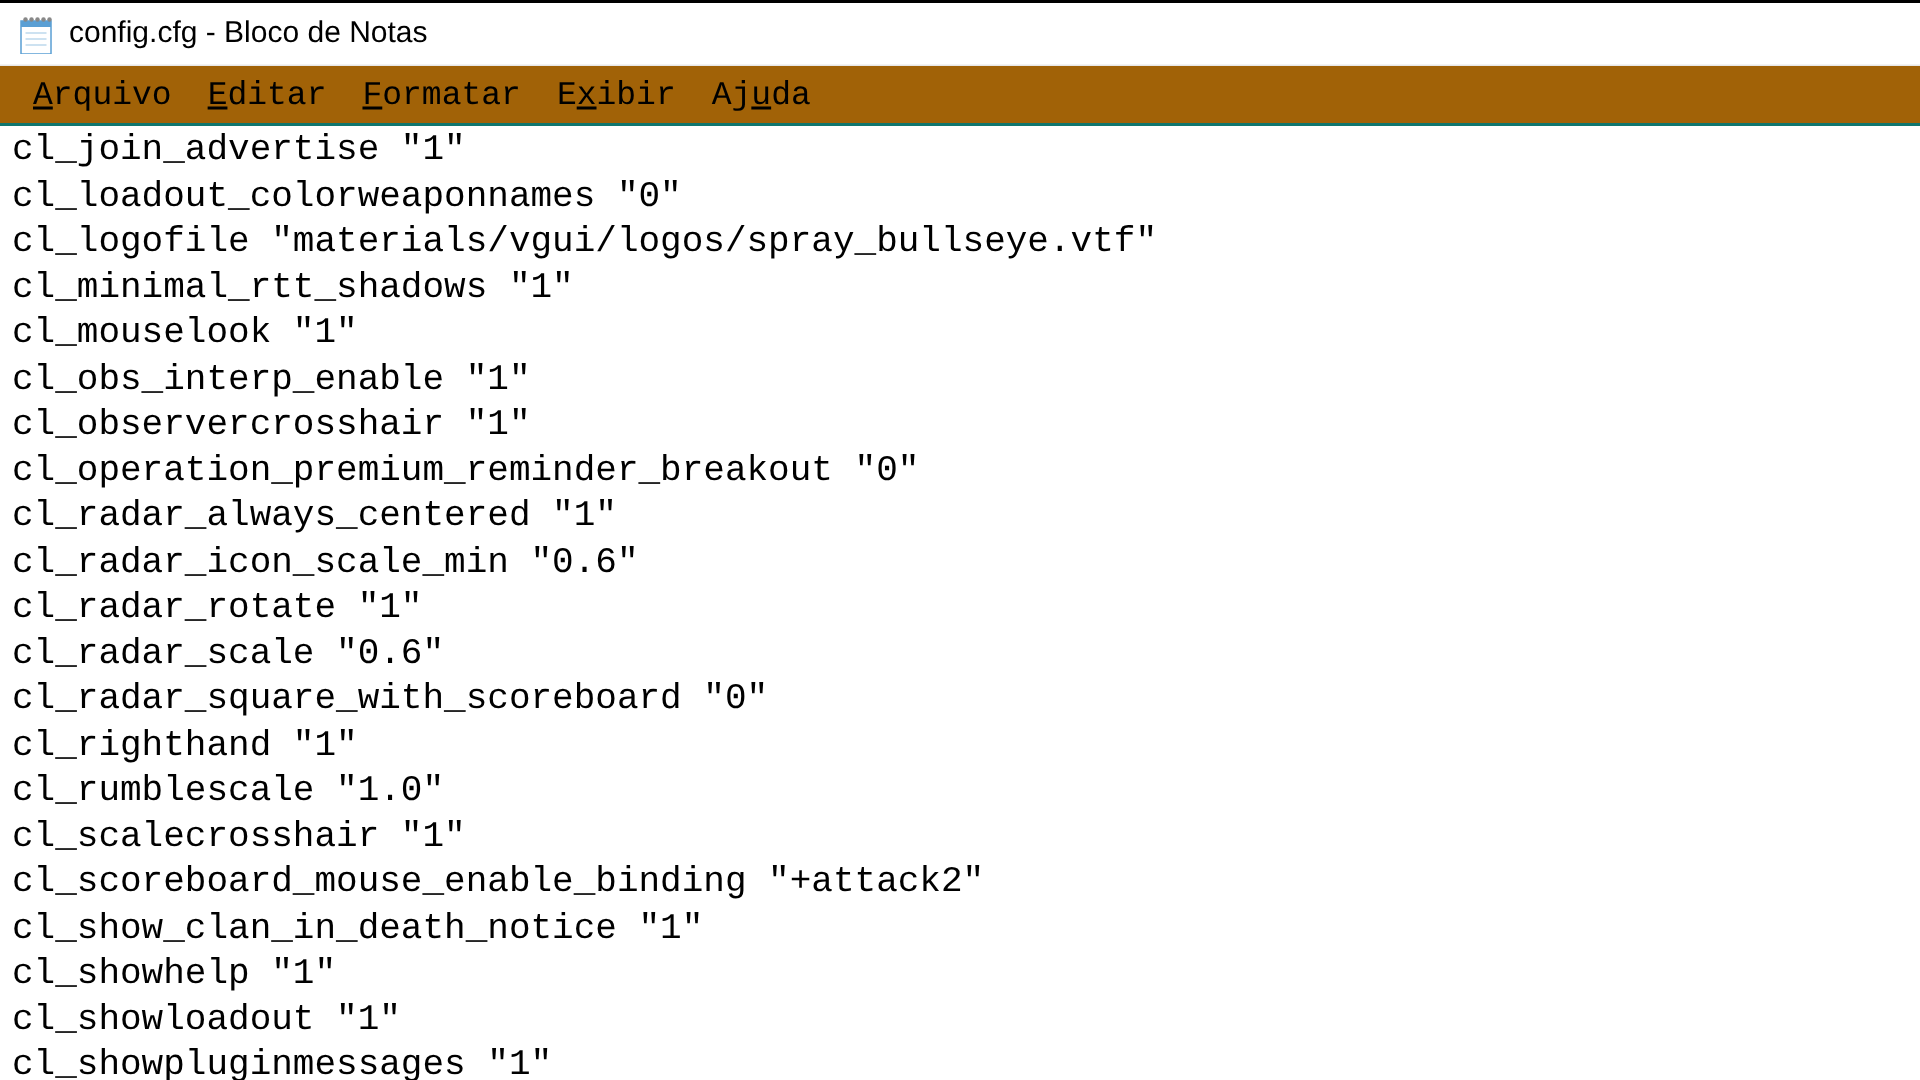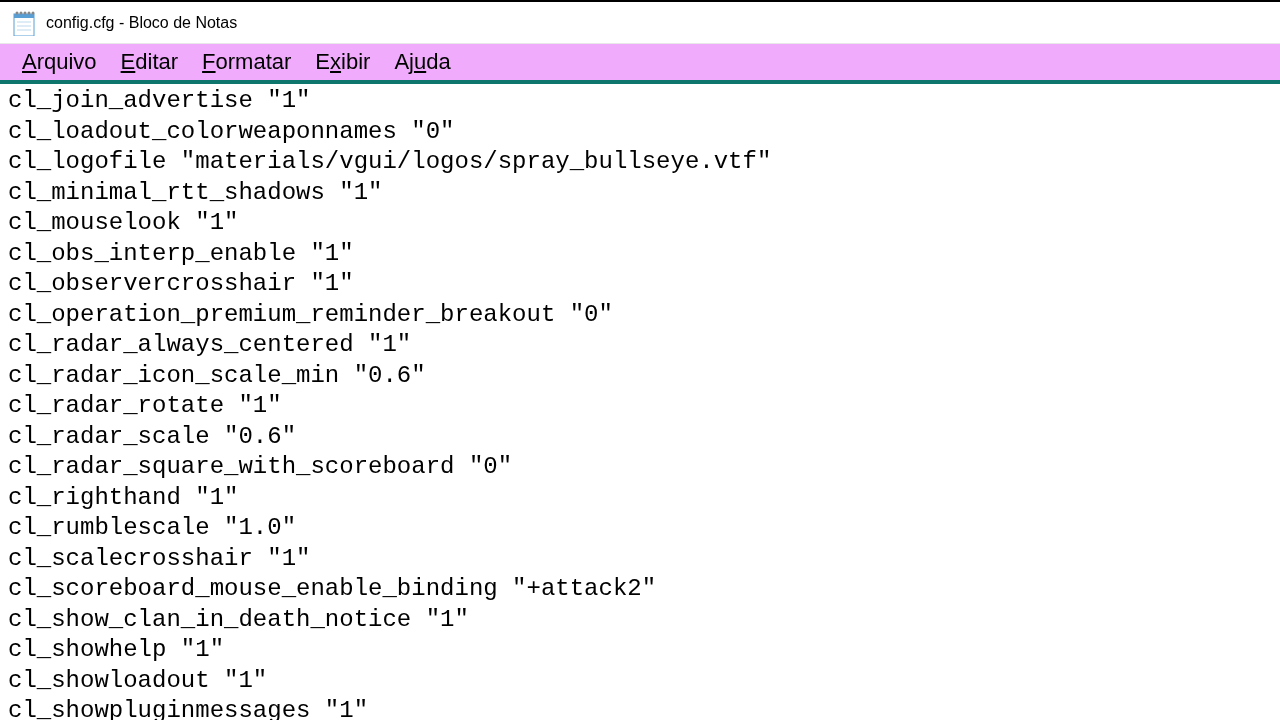--- a/index.html
+++ b/index.html
@@ -27,31 +27,32 @@
       width: 24px;
       height: 26px;
       margin-right: 10px;
       position: relative;
     }
     .notepad-icon svg {
       width: 100%;
       height: 100%;
     }
     .title-text {
-      font-size: 16px;
+      font-size: 20px;
       color: #000;
       font-weight: 400;
     }
     .menubar {
       height: 40px;
-      background: #f0abfc;
+      background: #a16207;
       display: flex;
       align-items: center;
       padding-left: 10px;
-      border-bottom: 4px solid #0f766e;
+      border-bottom: 2px solid #0f766e;
+      font-family: Liberation Mono, monospace;
     }
     .menu-item {
       font-size: 22px;
       color: #000;
       padding: 2px 12px;
       cursor: default;
       font-weight: 400;
     }
     .menu-item .underline {
       text-decoration: underline;

